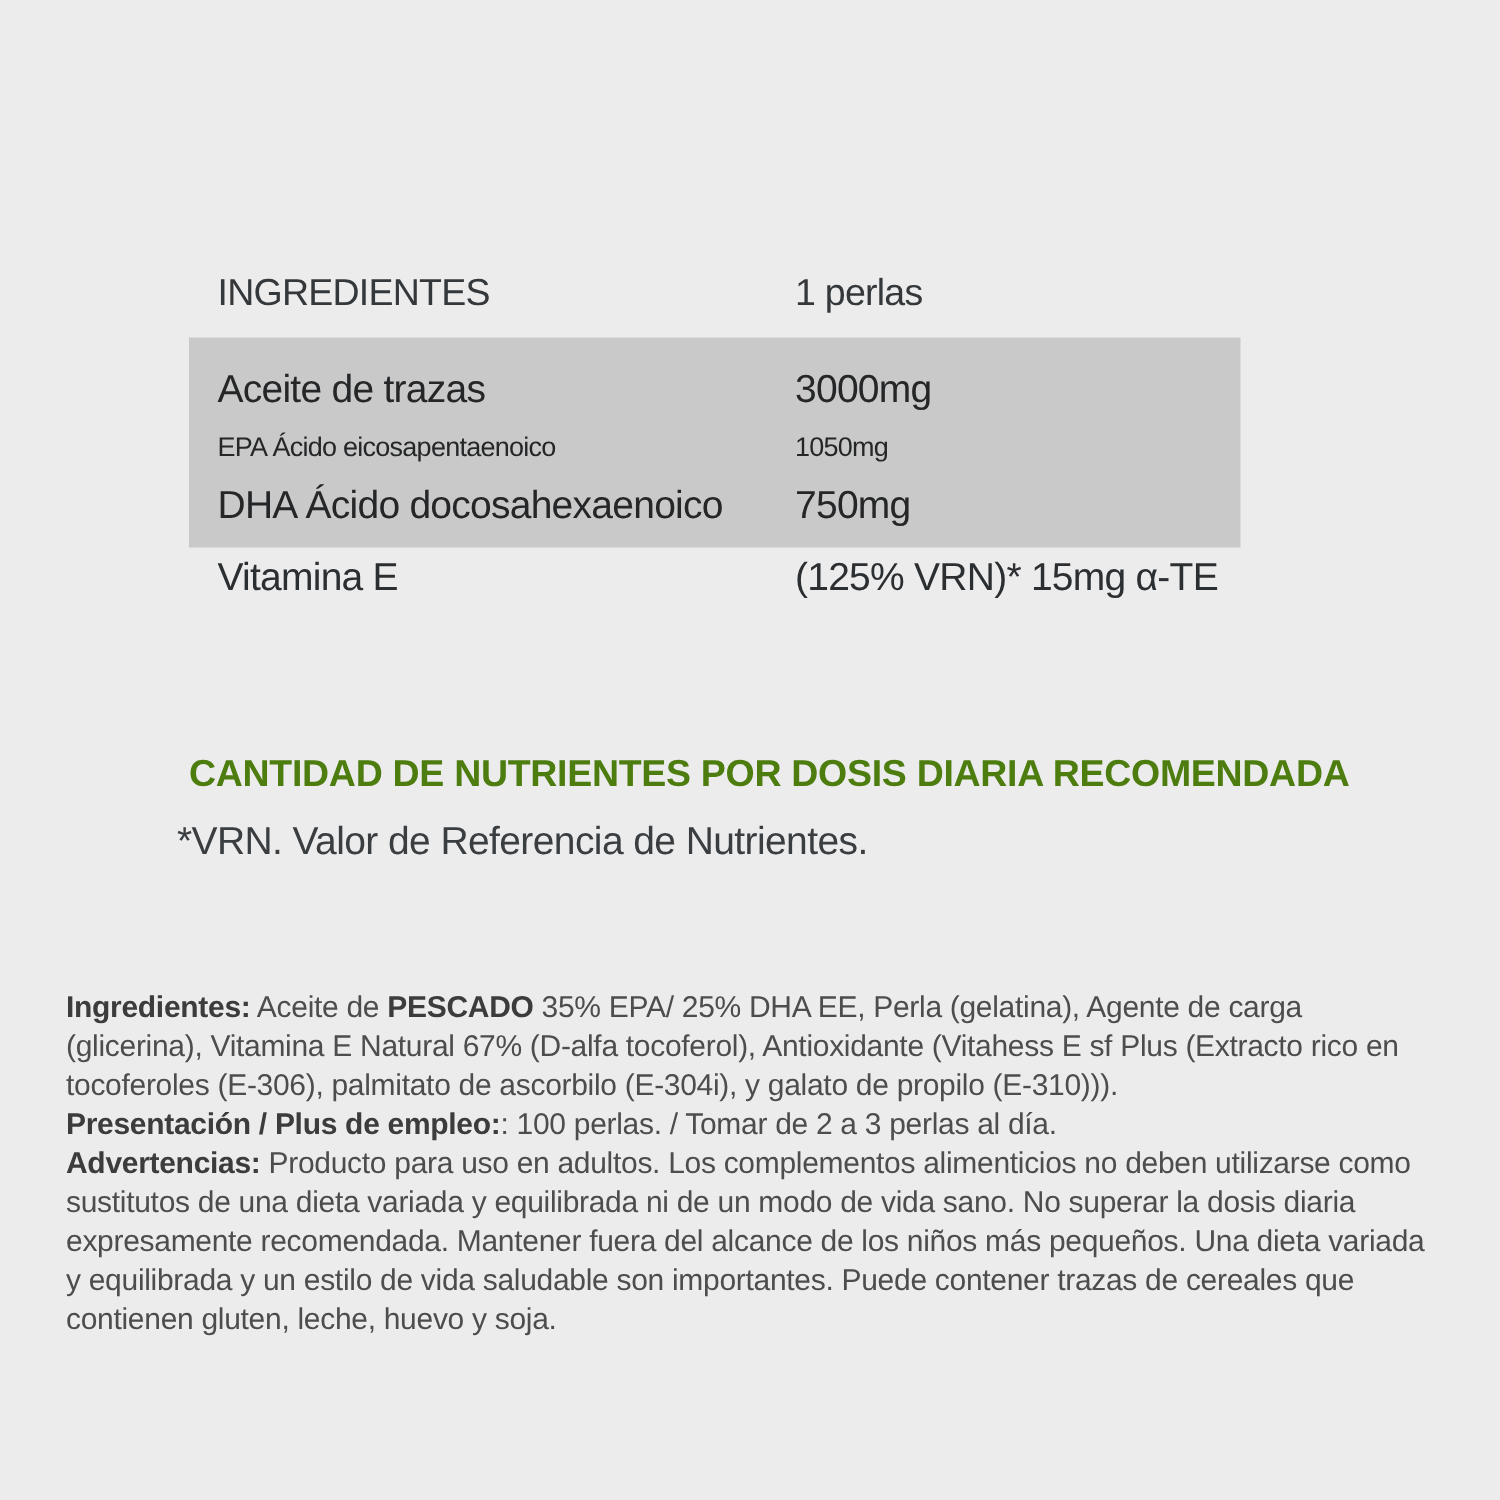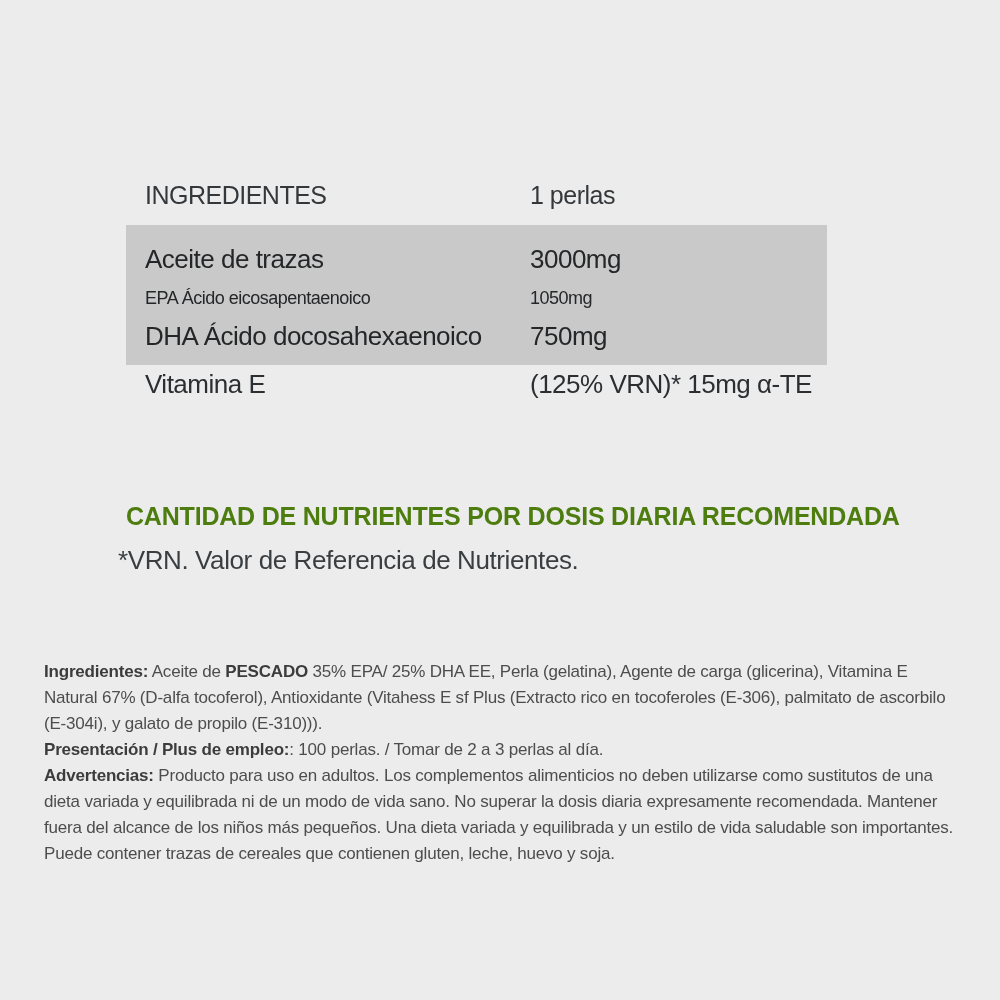--- a/index.html
+++ b/index.html
@@ -70,21 +70,21 @@
     color: #3a3e41;
     white-space: nowrap;
   }
 
   
   .fine-print {
     position: absolute;
     left: 44px;
     top: 659px;
     width: 916px;
-    font-size: 17px;
+    font-size: 20px;
     letter-spacing: -0.2px;
     line-height: 26px;
     color: #4d4d4d;
   }
   .fine-print p { margin: 0; }
   .fine-print b { color: #3c3c3c; font-weight: 700; }
 </style>
 </head>
 <body>
 

